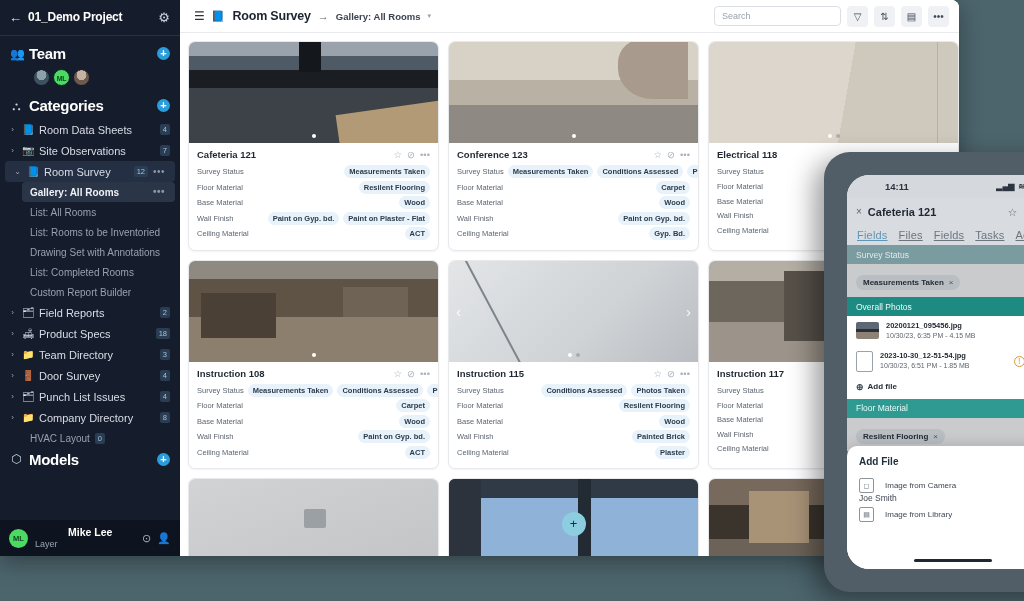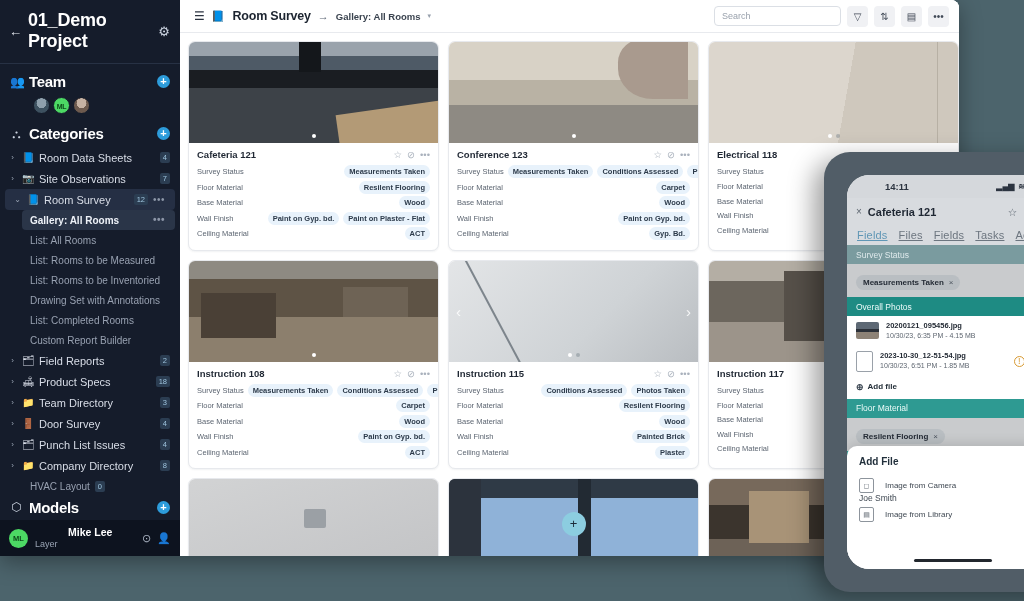--- a/index.html
+++ b/index.html
@@ -23,21 +23,21 @@
   .sidebar {
     width: 180px; height: 100%; background: #151c2b; color: #dfe4ee;
     display: flex; flex-direction: column; position: relative;
     font-size: 11px;
   }
   .sb-top {
     display: flex; align-items: center; gap: 6px;
     padding: 10px 10px 11px 9px; border-bottom: 1px solid #273144;
   }
   .sb-back { font-size: 13px; color: #e7ebf3; line-height: 1; }
-  .sb-title { font-size: 18px; font-weight: bold; color: #fff; flex: 1; letter-spacing: -.2px;}
+  .sb-title { font-size: 12px; font-weight: bold; color: #fff; flex: 1; letter-spacing: -.2px;}
   .sb-gear { color: #cbd3e0; font-size: 13px; line-height: 1; }
 
   .sb-scroll { flex: 1; overflow: hidden; padding-top: 4px; }
 
   .sec-head {
     display: flex; align-items: center; gap: 6px;
     padding: 5px 10px 5px 10px;
   }
   .sec-head .sec-ico { font-size: 12px; color: #cdd5e2; width: 13px; text-align:center;}
   .sec-head .sec-label { font-size: 15px; font-weight: bold; color: #fff; flex: 1; letter-spacing:-.3px;}
@@ -266,23 +266,20 @@
           <span class="badge-n">12</span>
           <span class="dots-sm">•••</span>
         </div>
 
         <div class="sub-row sel">
           <span class="sub-lab">Gallery: All Rooms</span>
           <span class="dots-sm">•••</span>
         </div>
         <div class="sub-row">
           <span class="sub-lab">List: All Rooms</span>
-        </div>
-        <div class="sub-row">
-          <span class="sub-lab">List: Rooms to be Measured</span>
         </div>
         <div class="sub-row">
           <span class="sub-lab">List: Rooms to be Inventoried</span>
         </div>
         <div class="sub-row">
           <span class="sub-lab">Drawing Set with Annotations</span>
         </div>
         <div class="sub-row">
           <span class="sub-lab">List: Completed Rooms</span>
         </div>

